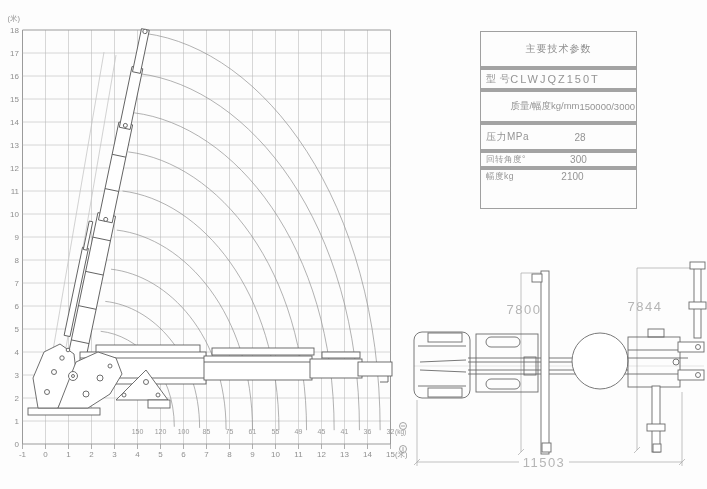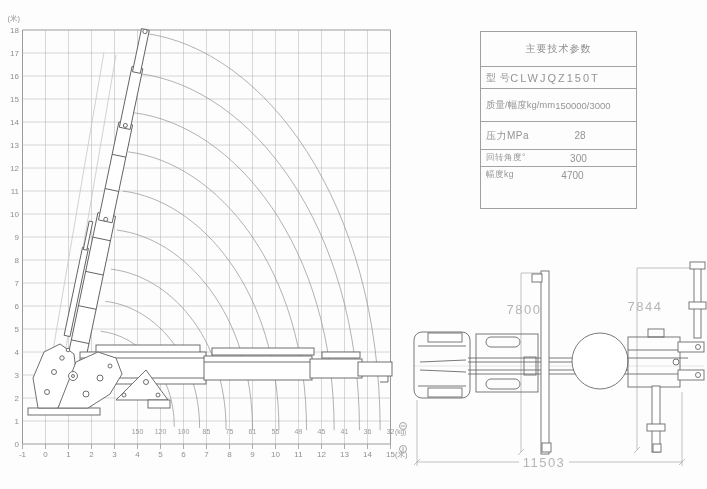--- a/index.html
+++ b/index.html
@@ -4,30 +4,30 @@
 <style>
   html,body{margin:0;padding:0;background:#fff;}
   #canvas{position:relative;width:707px;height:489px;background:#fdfdfd;overflow:hidden;
           font-family:"Liberation Sans","DejaVu Sans",sans-serif;}
   svg{position:absolute;display:block;}
   #chart{left:0;top:0;}
   #topview{left:395px;top:250px;}
   .spec-table{position:absolute;left:480px;top:31px;width:157px;height:178px;
       border:1px solid #a0a0a0;box-sizing:border-box;display:flex;flex-direction:column;
       color:#949494;background:transparent;}
-  .trow{display:flex;align-items:center;border-top:1px solid #a3a3a3;padding:0 5px;
+  .trow{display:flex;align-items:center;border-top:4px solid #a3a3a3;padding:0 5px;
       box-sizing:border-box;white-space:nowrap;}
   .trow:first-child{border-top:none;}
   .t-head{justify-content:center;font-size:10px;letter-spacing:1px;color:#8f8f8f;}
   .t-label{font-size:10px;letter-spacing:.5px;}
   .t-val-center{flex:1;text-align:center;font-size:10px;}
   .t-model{flex:1;text-align:left;font-size:11px;letter-spacing:2px;}
   .t-sm .t-label{font-size:8.5px;text-align:center;}
   .t-sm .t-val-center{font-size:10px;}
-  .t-mass{font-size:9.5px;justify-content:flex-start;padding-right:1px;}
+  .t-mass{font-size:9.5px;justify-content:flex-end;padding-right:1px;}
   text{font-family:"Liberation Sans","DejaVu Sans",sans-serif;}
   .dimtxt{fill:#b5b5b5;font-size:13px;letter-spacing:1.5px;}
 </style>
 </head>
 <body>
 
 <div id="canvas">
 
   <svg id="chart" width="430" height="489" viewBox="0 0 430 489">
     <g id="grid">
@@ -229,21 +229,21 @@
     <div class="trow" style="height:28px">
       <span class="t-label">压力MPa</span>
       <span class="t-val-center">28</span>
     </div>
     <div class="trow t-sm" style="height:17px">
       <span class="t-label">回转角度°</span>
       <span class="t-val-center">300</span>
     </div>
     <div class="trow t-sm" style="height:17px">
       <span class="t-label">幅度kg</span>
-      <span class="t-val-center">4700</span>
+      <span class="t-val-center">2100</span>
     </div>
   </div>
 
   <svg id="topview" width="312" height="239" viewBox="395 250 312 239">
     <line x1="414" y1="366" x2="704" y2="366" stroke="#cfcfcf" stroke-width="0.5"></line>
 
     <g stroke="#a8a8a8" stroke-width="0.7" fill="none">
       <line x1="521" y1="273" x2="521" y2="452"></line>
       <line x1="521" y1="273" x2="543" y2="273"></line>
       <line x1="637" y1="268" x2="637" y2="450"></line>

